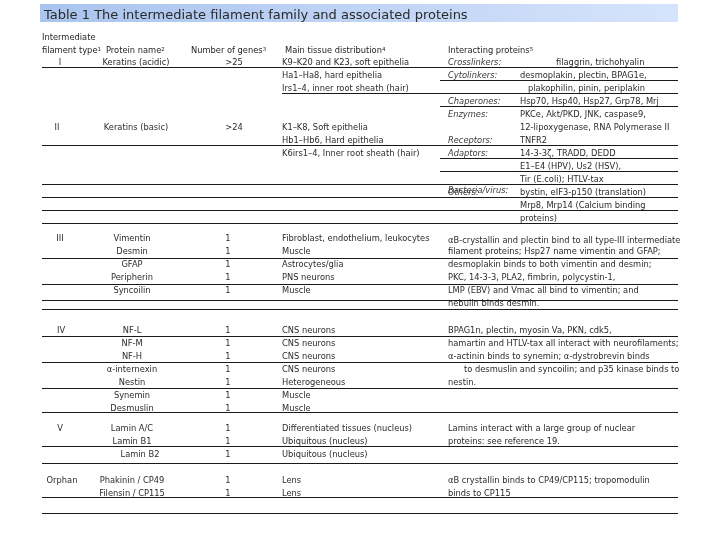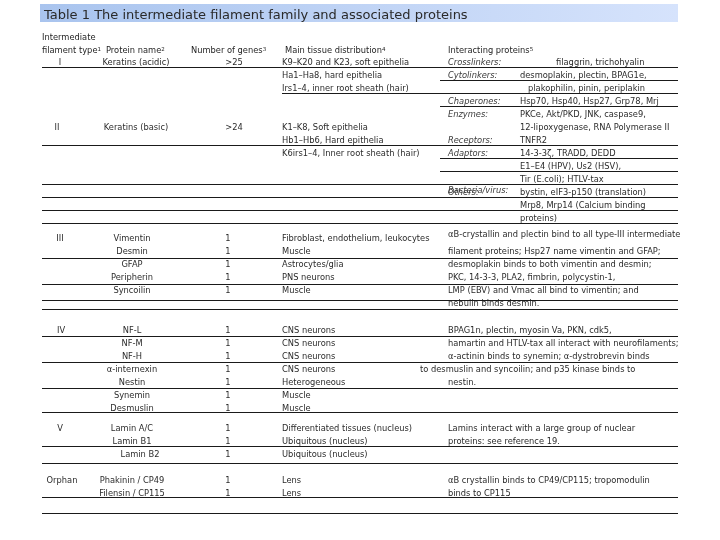--- a/index.html
+++ b/index.html
@@ -79,21 +79,21 @@
       <span class="t " style="left: 282px; top: 246px;">Muscle</span>
       <span class="t c" style="left: 132px; top: 259px;">GFAP</span>
       <span class="t c" style="left: 228px; top: 259px;">1</span>
       <span class="t " style="left: 282px; top: 259px;">Astrocytes/glia</span>
       <span class="t c" style="left: 132px; top: 272px;">Peripherin</span>
       <span class="t c" style="left: 228px; top: 272px;">1</span>
       <span class="t " style="left: 282px; top: 272px;">PNS neurons</span>
       <span class="t c" style="left: 132px; top: 285px;">Syncoilin</span>
       <span class="t c" style="left: 228px; top: 285px;">1</span>
       <span class="t " style="left: 282px; top: 285px;">Muscle</span>
-      <span class="t " style="left: 448px; top: 229px;">αB-crystallin and plectin bind to all type-III intermediate</span>
+      <span class="t " style="left: 448px; top: 235px;">αB-crystallin and plectin bind to all type-III intermediate</span>
       <span class="t " style="left: 448px; top: 246px;">filament proteins; Hsp27 name vimentin and GFAP;</span>
       <span class="t " style="left: 448px; top: 259px;">desmoplakin binds to both vimentin and desmin;</span>
       <span class="t " style="left: 448px; top: 272px;">PKC, 14-3-3, PLA2, fimbrin, polycystin-1,</span>
       <span class="t " style="left: 448px; top: 285px;">LMP (EBV) and Vmac all bind to vimentin; and</span>
       <span class="t " style="left: 448px; top: 298px;">nebulin binds desmin.</span>
       <span class="t c" style="left: 61px; top: 325px;">IV</span>
       <span class="t c" style="left: 132px; top: 325px;">NF-L</span>
       <span class="t c" style="left: 228px; top: 325px;">1</span>
       <span class="t " style="left: 282px; top: 325px;">CNS neurons</span>
       <span class="t c" style="left: 132px; top: 338px;">NF-M</span>
@@ -110,21 +110,21 @@
       <span class="t " style="left: 282px; top: 377px;">Heterogeneous</span>
       <span class="t c" style="left: 132px; top: 390px;">Synemin</span>
       <span class="t c" style="left: 228px; top: 390px;">1</span>
       <span class="t " style="left: 282px; top: 390px;">Muscle</span>
       <span class="t c" style="left: 132px; top: 403px;">Desmuslin</span>
       <span class="t c" style="left: 228px; top: 403px;">1</span>
       <span class="t " style="left: 282px; top: 403px;">Muscle</span>
       <span class="t " style="left: 448px; top: 325px;">BPAG1n, plectin, myosin Va, PKN, cdk5,</span>
       <span class="t " style="left: 448px; top: 338px;">hamartin and HTLV-tax all interact with neurofilaments;</span>
       <span class="t " style="left: 448px; top: 351px;">α-actinin binds to synemin; α-dystrobrevin binds</span>
-      <span class="t " style="left: 420px; top: 364px;">to desmuslin and syncoilin; and p35 kinase binds to</span>
+      <span class="t " style="left: 464px; top: 364px;">to desmuslin and syncoilin; and p35 kinase binds to</span>
       <span class="t " style="left: 448px; top: 377px;">nestin.</span>
       <span class="t c" style="left: 60px; top: 423px;">V</span>
       <span class="t c" style="left: 132px; top: 423px;">Lamin A/C</span>
       <span class="t c" style="left: 228px; top: 423px;">1</span>
       <span class="t " style="left: 282px; top: 423px;">Differentiated tissues (nucleus)</span>
       <span class="t c" style="left: 132px; top: 436px;">Lamin B1</span>
       <span class="t c" style="left: 228px; top: 436px;">1</span>
       <span class="t " style="left: 282px; top: 436px;">Ubiquitous (nucleus)</span>
       <span class="t c" style="left: 140px; top: 449px;">Lamin B2</span>
       <span class="t c" style="left: 228px; top: 449px;">1</span>

